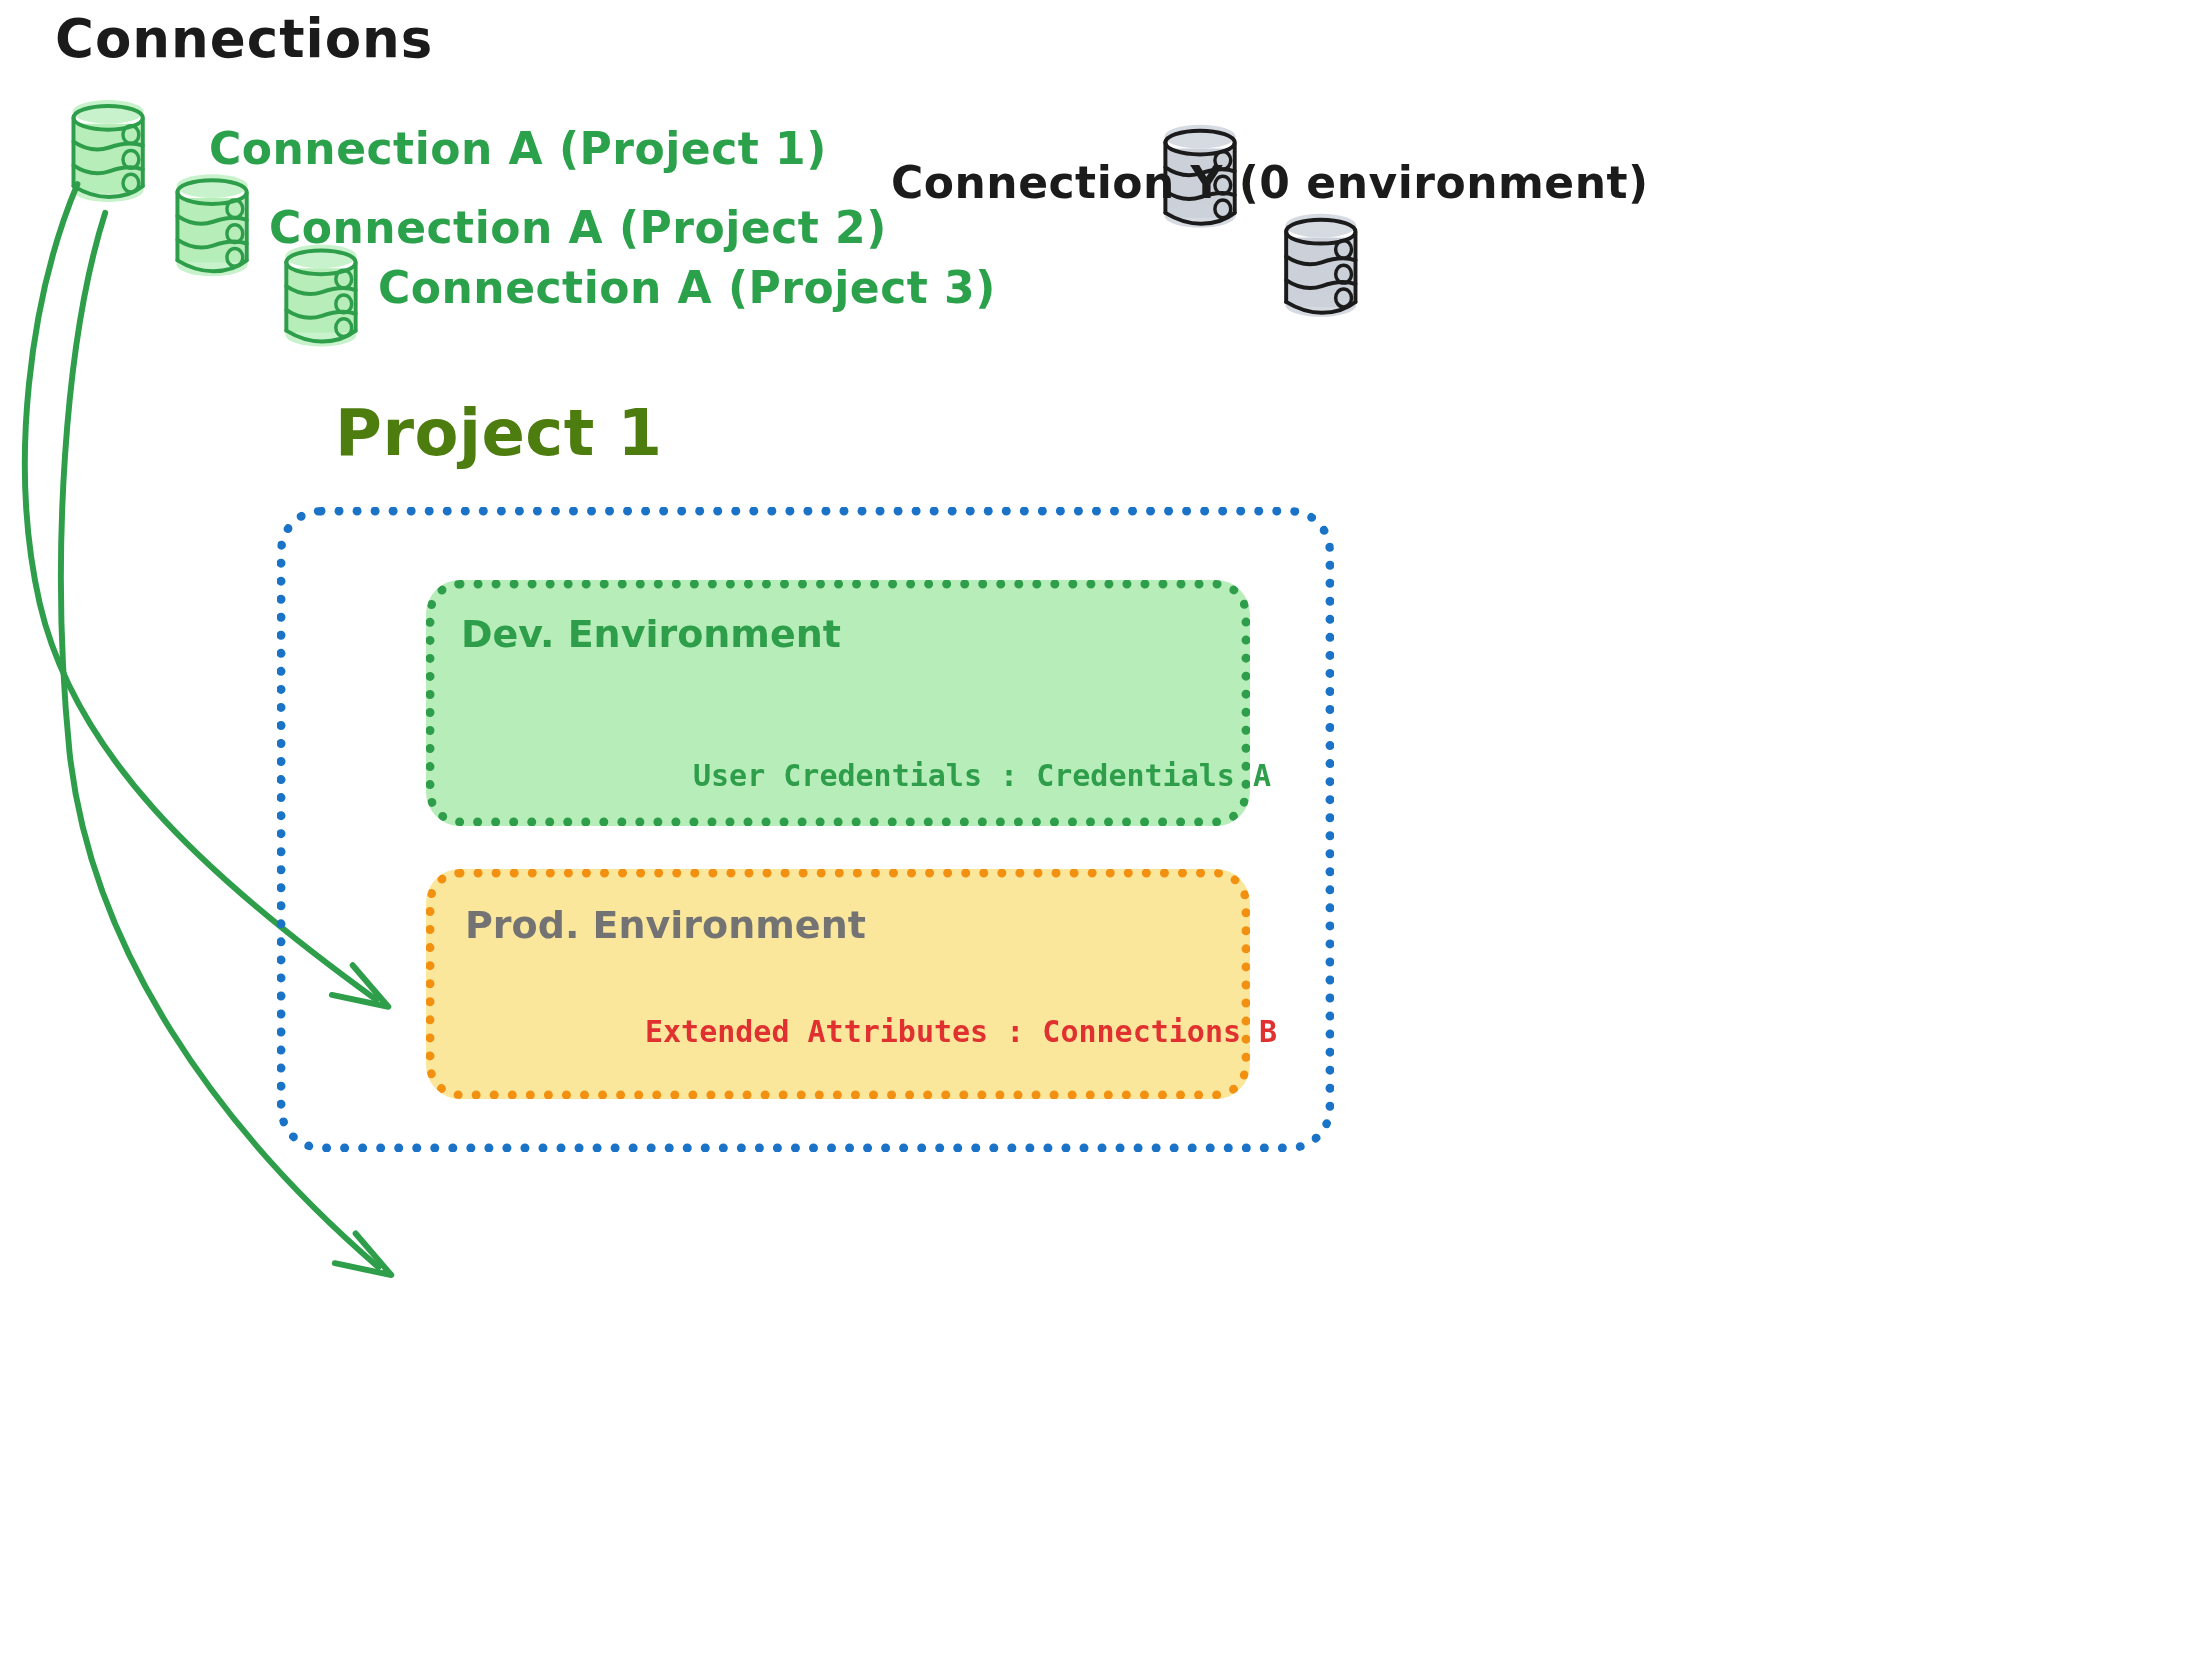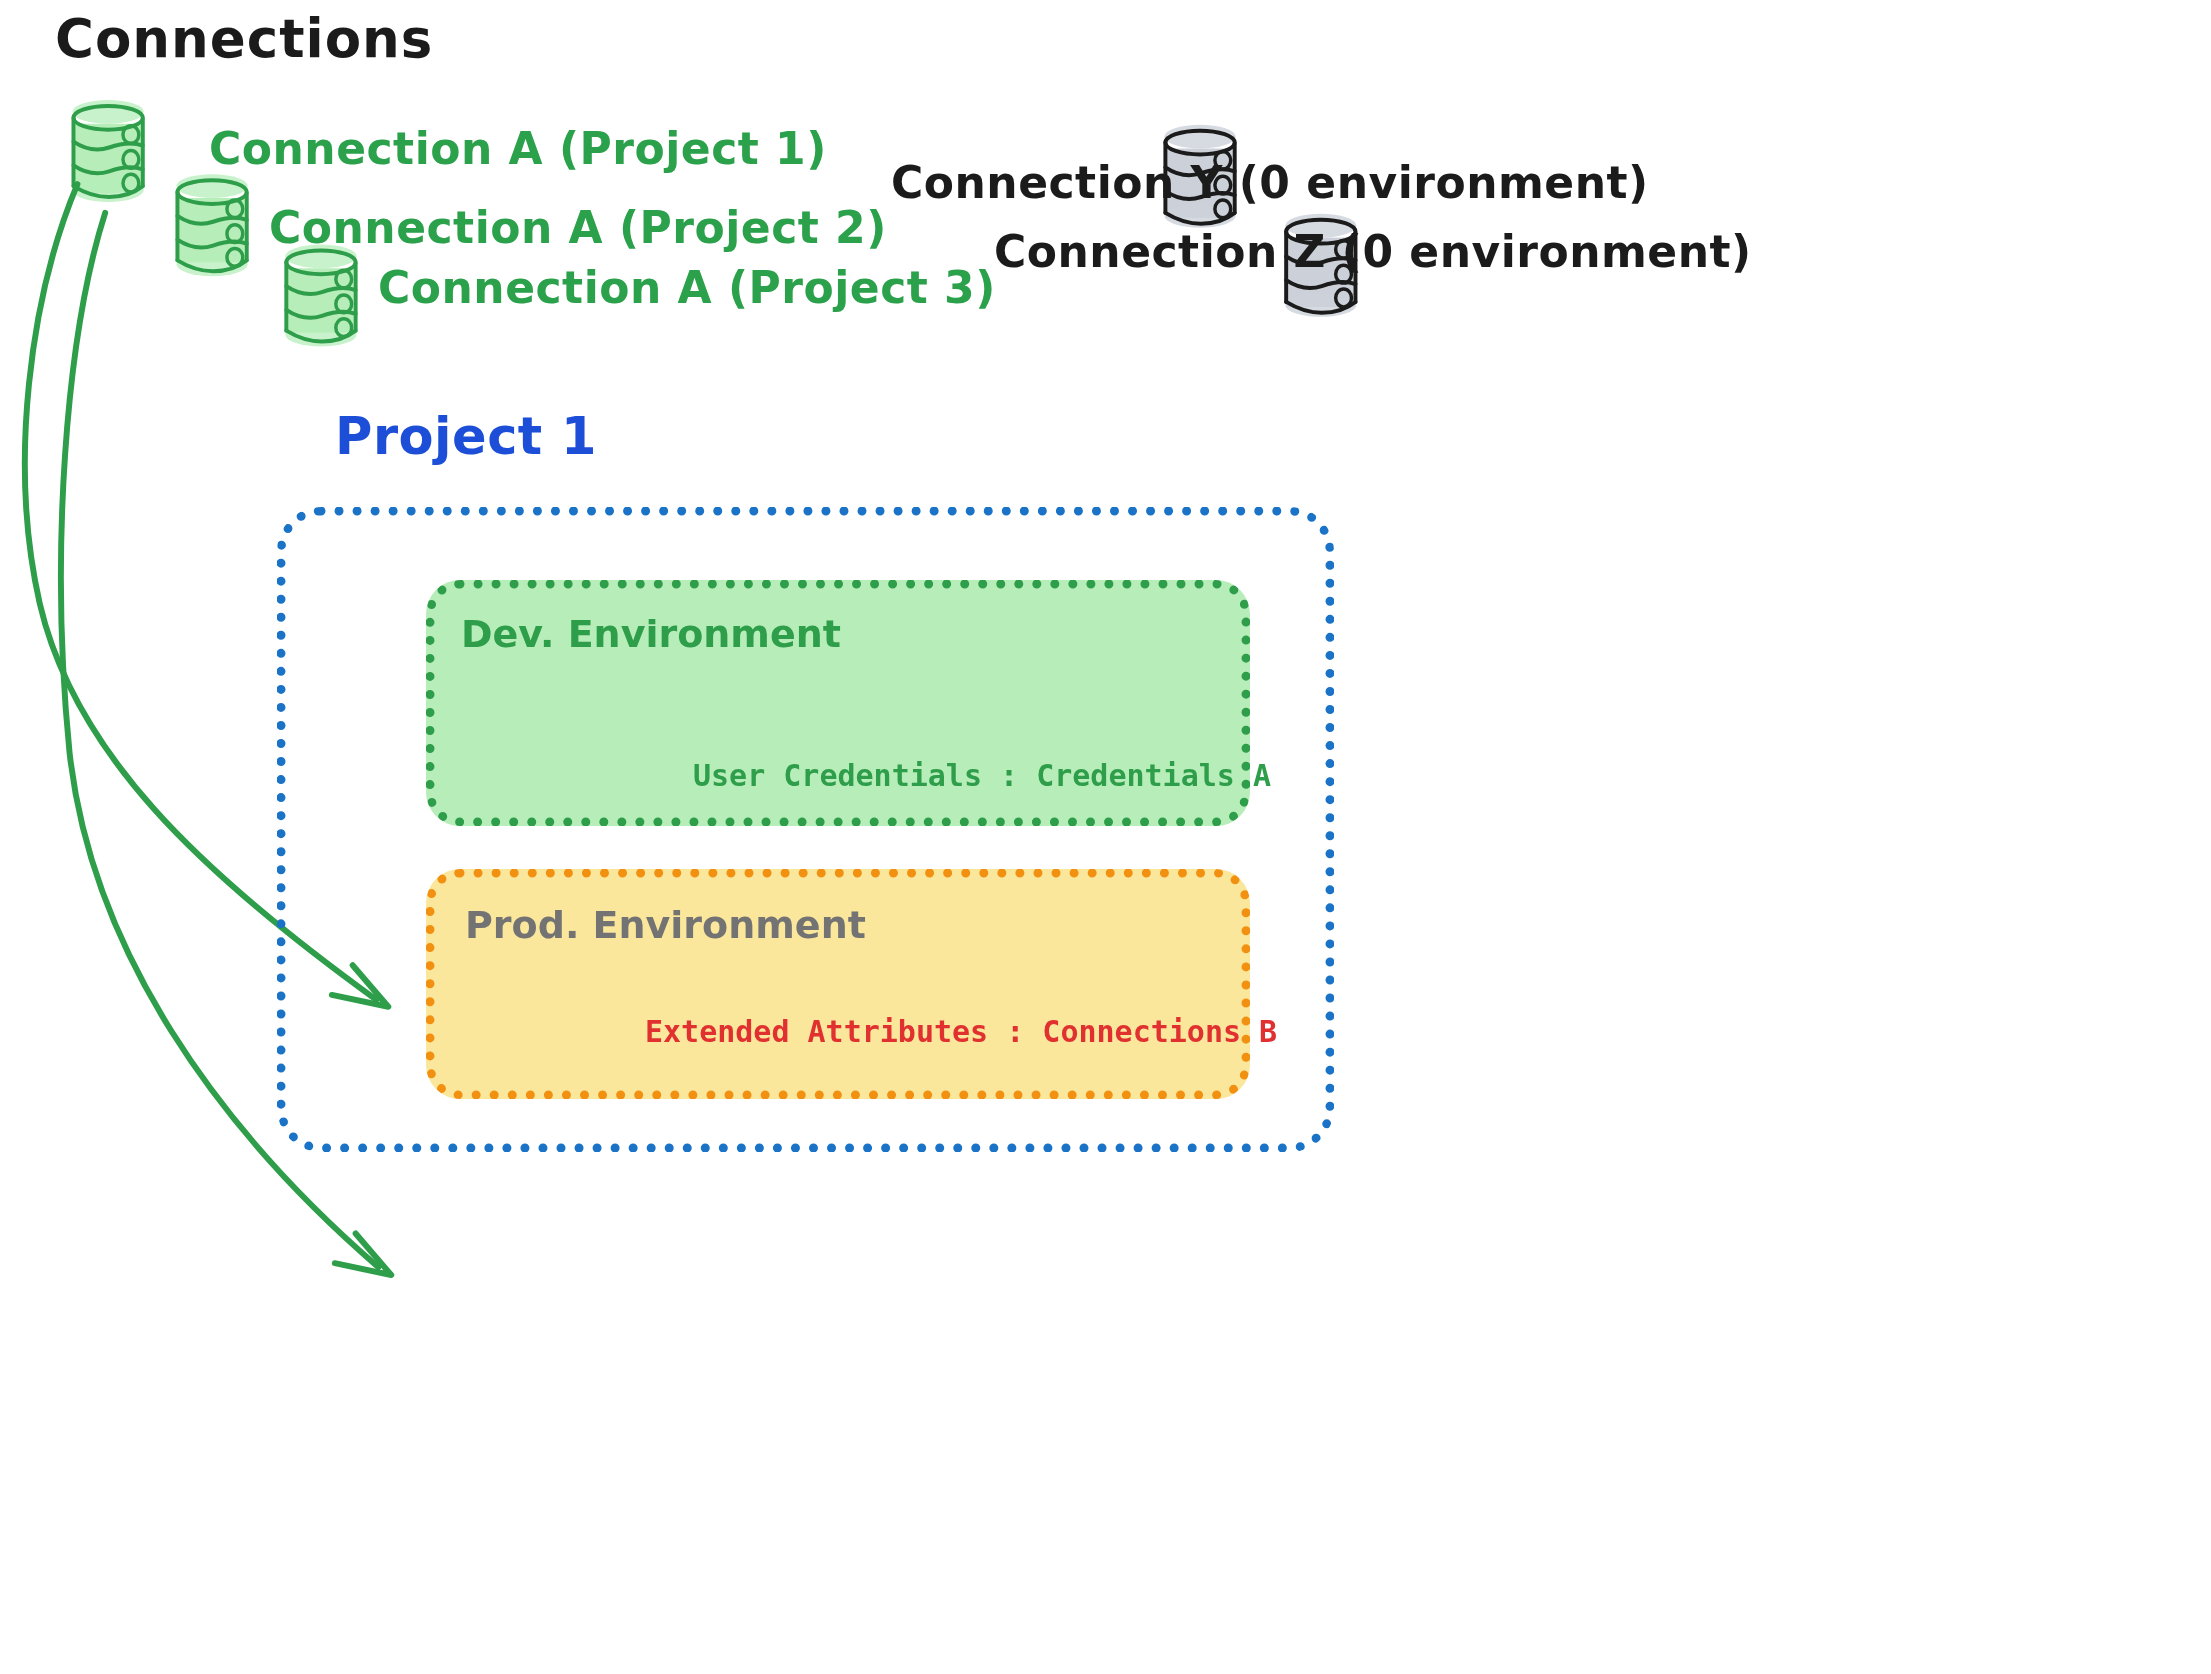--- a/index.html
+++ b/index.html
@@ -50,23 +50,23 @@
     color: #1b1b1b;
   }
   #label-conn-a1 { left: 164px; top: 123px; margin-left: 45px; }
   #label-conn-a2 { left: 269px; top: 202px; }
   #label-conn-a3 { left: 378px; top: 262px; }
   #label-conn-y  { left: 891px; top: 129px; margin-top: 28px; }
   #label-conn-z  { left: 994px; top: 226px; }
 
   #label-project-1 {
     left: 335px;
-    top: 407px;
-    font-size: 51px;
-    color: #1d4ed8;
+    top: 396px;
+    font-size: 64px;
+    color: #4d7c0f;
   }
 
   
   .env-box {
     position: absolute;
     box-sizing: border-box;
     border-radius: 34px;
   }
   #box-project {
     left: 277px;
@@ -222,21 +222,20 @@
   <div class="hand" id="title-connections">Connections</div>
 
   <div class="hand conn-label-green" id="label-conn-a1">Connection A (Project 1)</div>
 
   <div class="hand conn-label-green" id="label-conn-a2">Connection A (Project 2)</div>
 
   <div class="hand conn-label-green" id="label-conn-a3">Connection A (Project 3)</div>
 
   <div class="hand conn-label-gray" id="label-conn-y">Connection Y (0 environment)</div>
 
-  <div class="hand conn-label-gray" id="label-conn-z">Connection Z (0 environment)</div>
 
   <div class="hand" id="label-project-1">Project 1</div>
 
   <div class="env-box" id="box-project"></div>
 
   <div class="env-box" id="box-dev"></div>
 
   <div class="env-box" id="box-prod"></div>
 
   <div class="env-title" id="title-dev">Dev. Environment</div>

